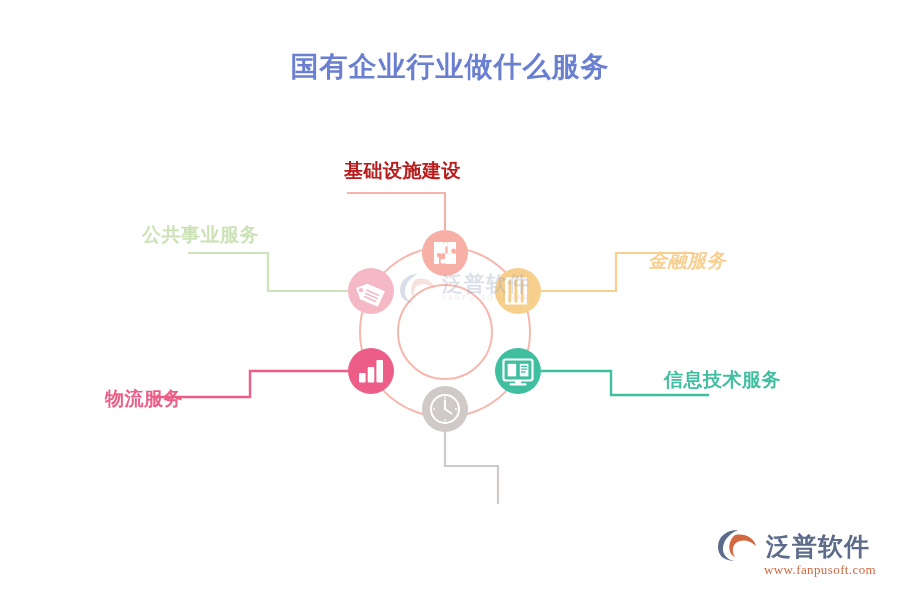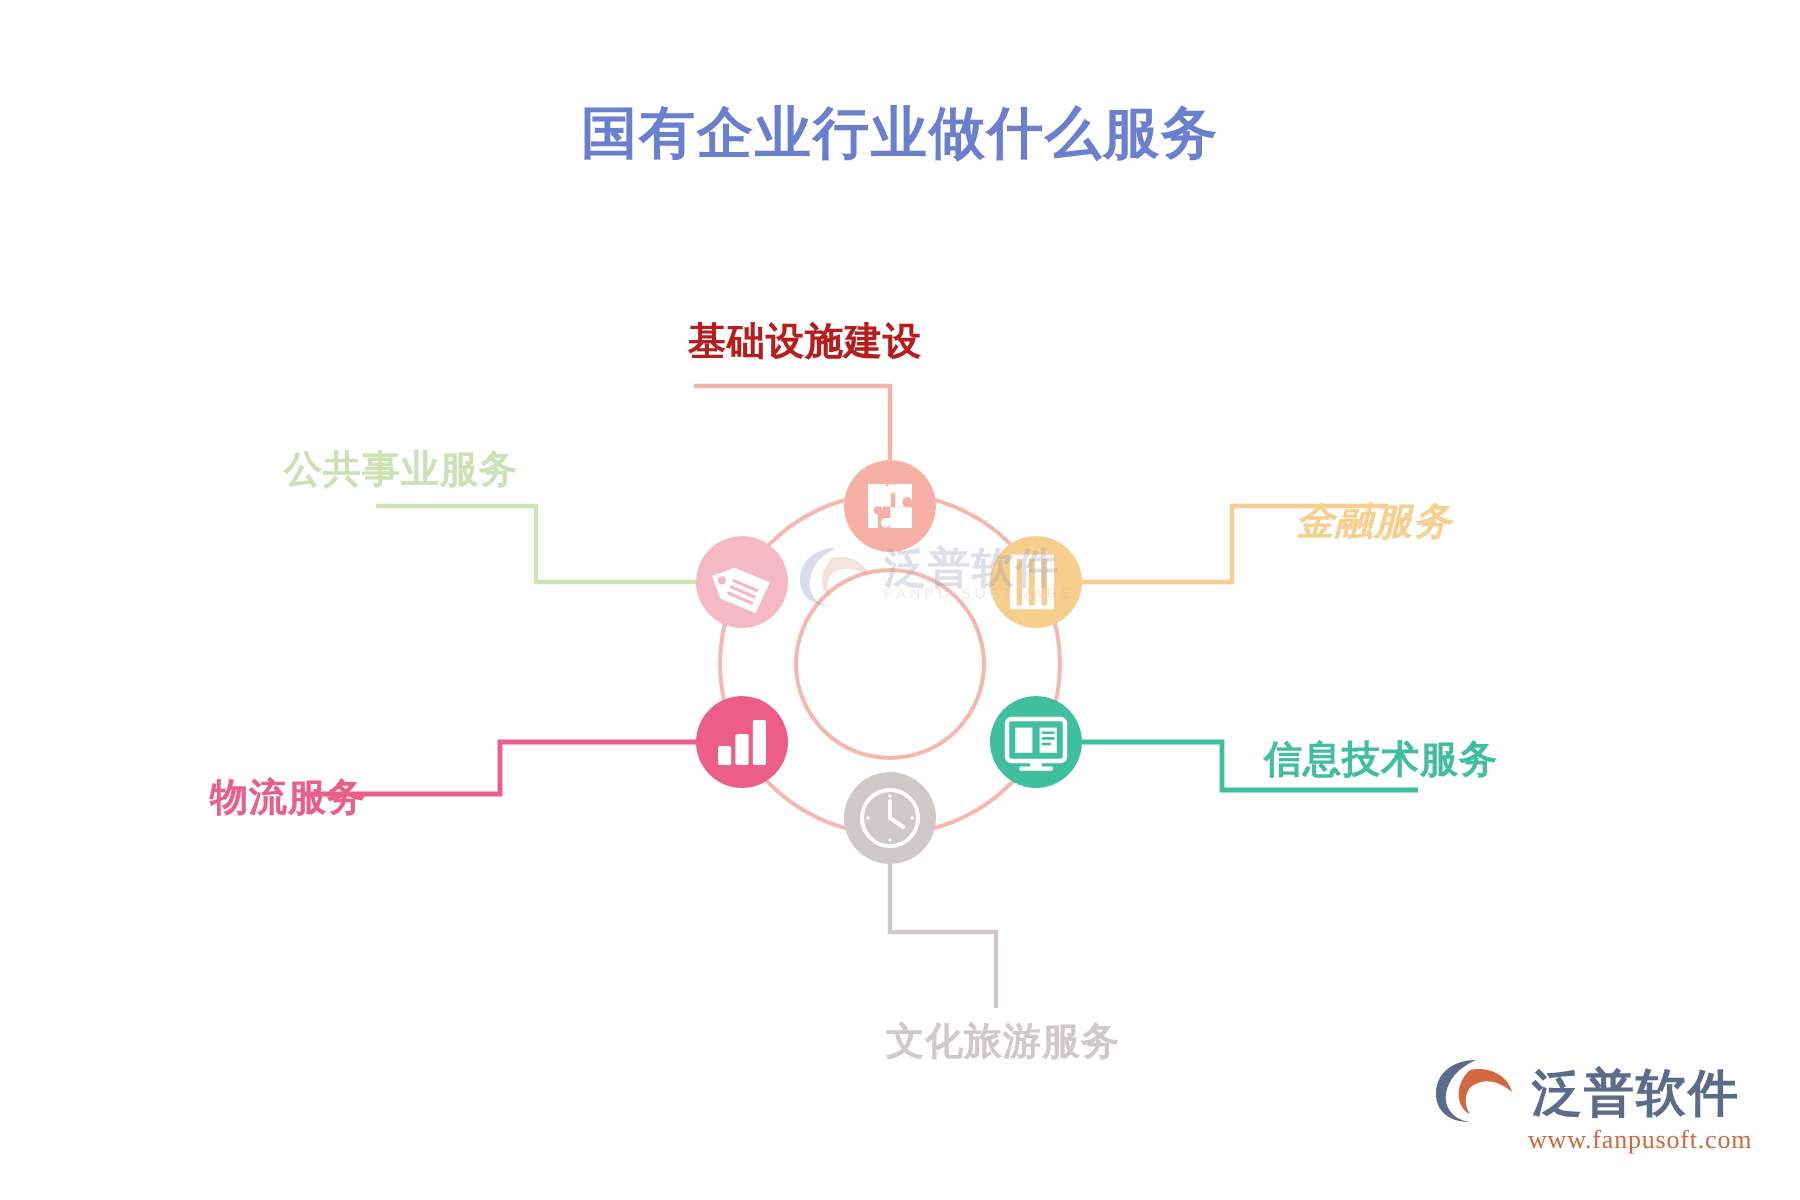--- a/index.html
+++ b/index.html
@@ -31,21 +31,21 @@
     position:absolute;
     font-size:19px;
     font-weight:bold;
     white-space:nowrap;
     letter-spacing:.5px;
   }
   .lbl-infra   {left:344px; top:158px; color:#b91c1c;}
   .lbl-public  {left:142px; top:222px; color:#cbe2b6;}
   .lbl-finance {left:648px; top:248px; color:#f8cf8f;font-style:italic;}
   .lbl-logi    {left:105px; top:362px; color:#ec5e87;margin-top:24px;}
-  .lbl-it      {left:632px; top:367px; color:#3fbfa0;}
+  .lbl-it      {left:664px; top:367px; color:#3fbfa0;}
   .lbl-culture {left:443px; top:508px; color:#cfc9c7;}
 
   
   .center-watermark{
     position:absolute;
     left:396px;top:272px;
     width:170px;height:36px;
     opacity:.30;
     pointer-events:none;
   }
@@ -198,21 +198,20 @@
         <circle cx="-11" cy="0" r="0.9" fill="#ffffff"></circle>
       </g>
     </g>
   </svg>
 
   <div class="node-label lbl-infra">基础设施建设</div>
   <div class="node-label lbl-public">公共事业服务</div>
   <div class="node-label lbl-finance">金融服务</div>
   <div class="node-label lbl-logi">物流服务</div>
   <div class="node-label lbl-it">信息技术服务</div>
-  <div class="node-label lbl-culture">文化旅游服务</div>
 
   <div class="center-watermark">
     <svg width="44" height="34" viewBox="0 0 44 34">
       <path d="M4,18 C4,8 12,2 22,2 C14,6 10,11 9,18 C8,25 12,30 19,31 C10,31 4,26 4,18 Z" fill="#7f93b8"></path>
       <path d="M20,7 C29,5 37,9 39,17 C33,12 26,11 21,14 C17,17 17,23 20,27 C14,24 13,14 20,7 Z" fill="#e0a08f"></path>
     </svg>
     <div class="cw-text">泛普软件</div>
     <div class="cw-sub">FANPU SOFTWARE</div>
   </div>
 

